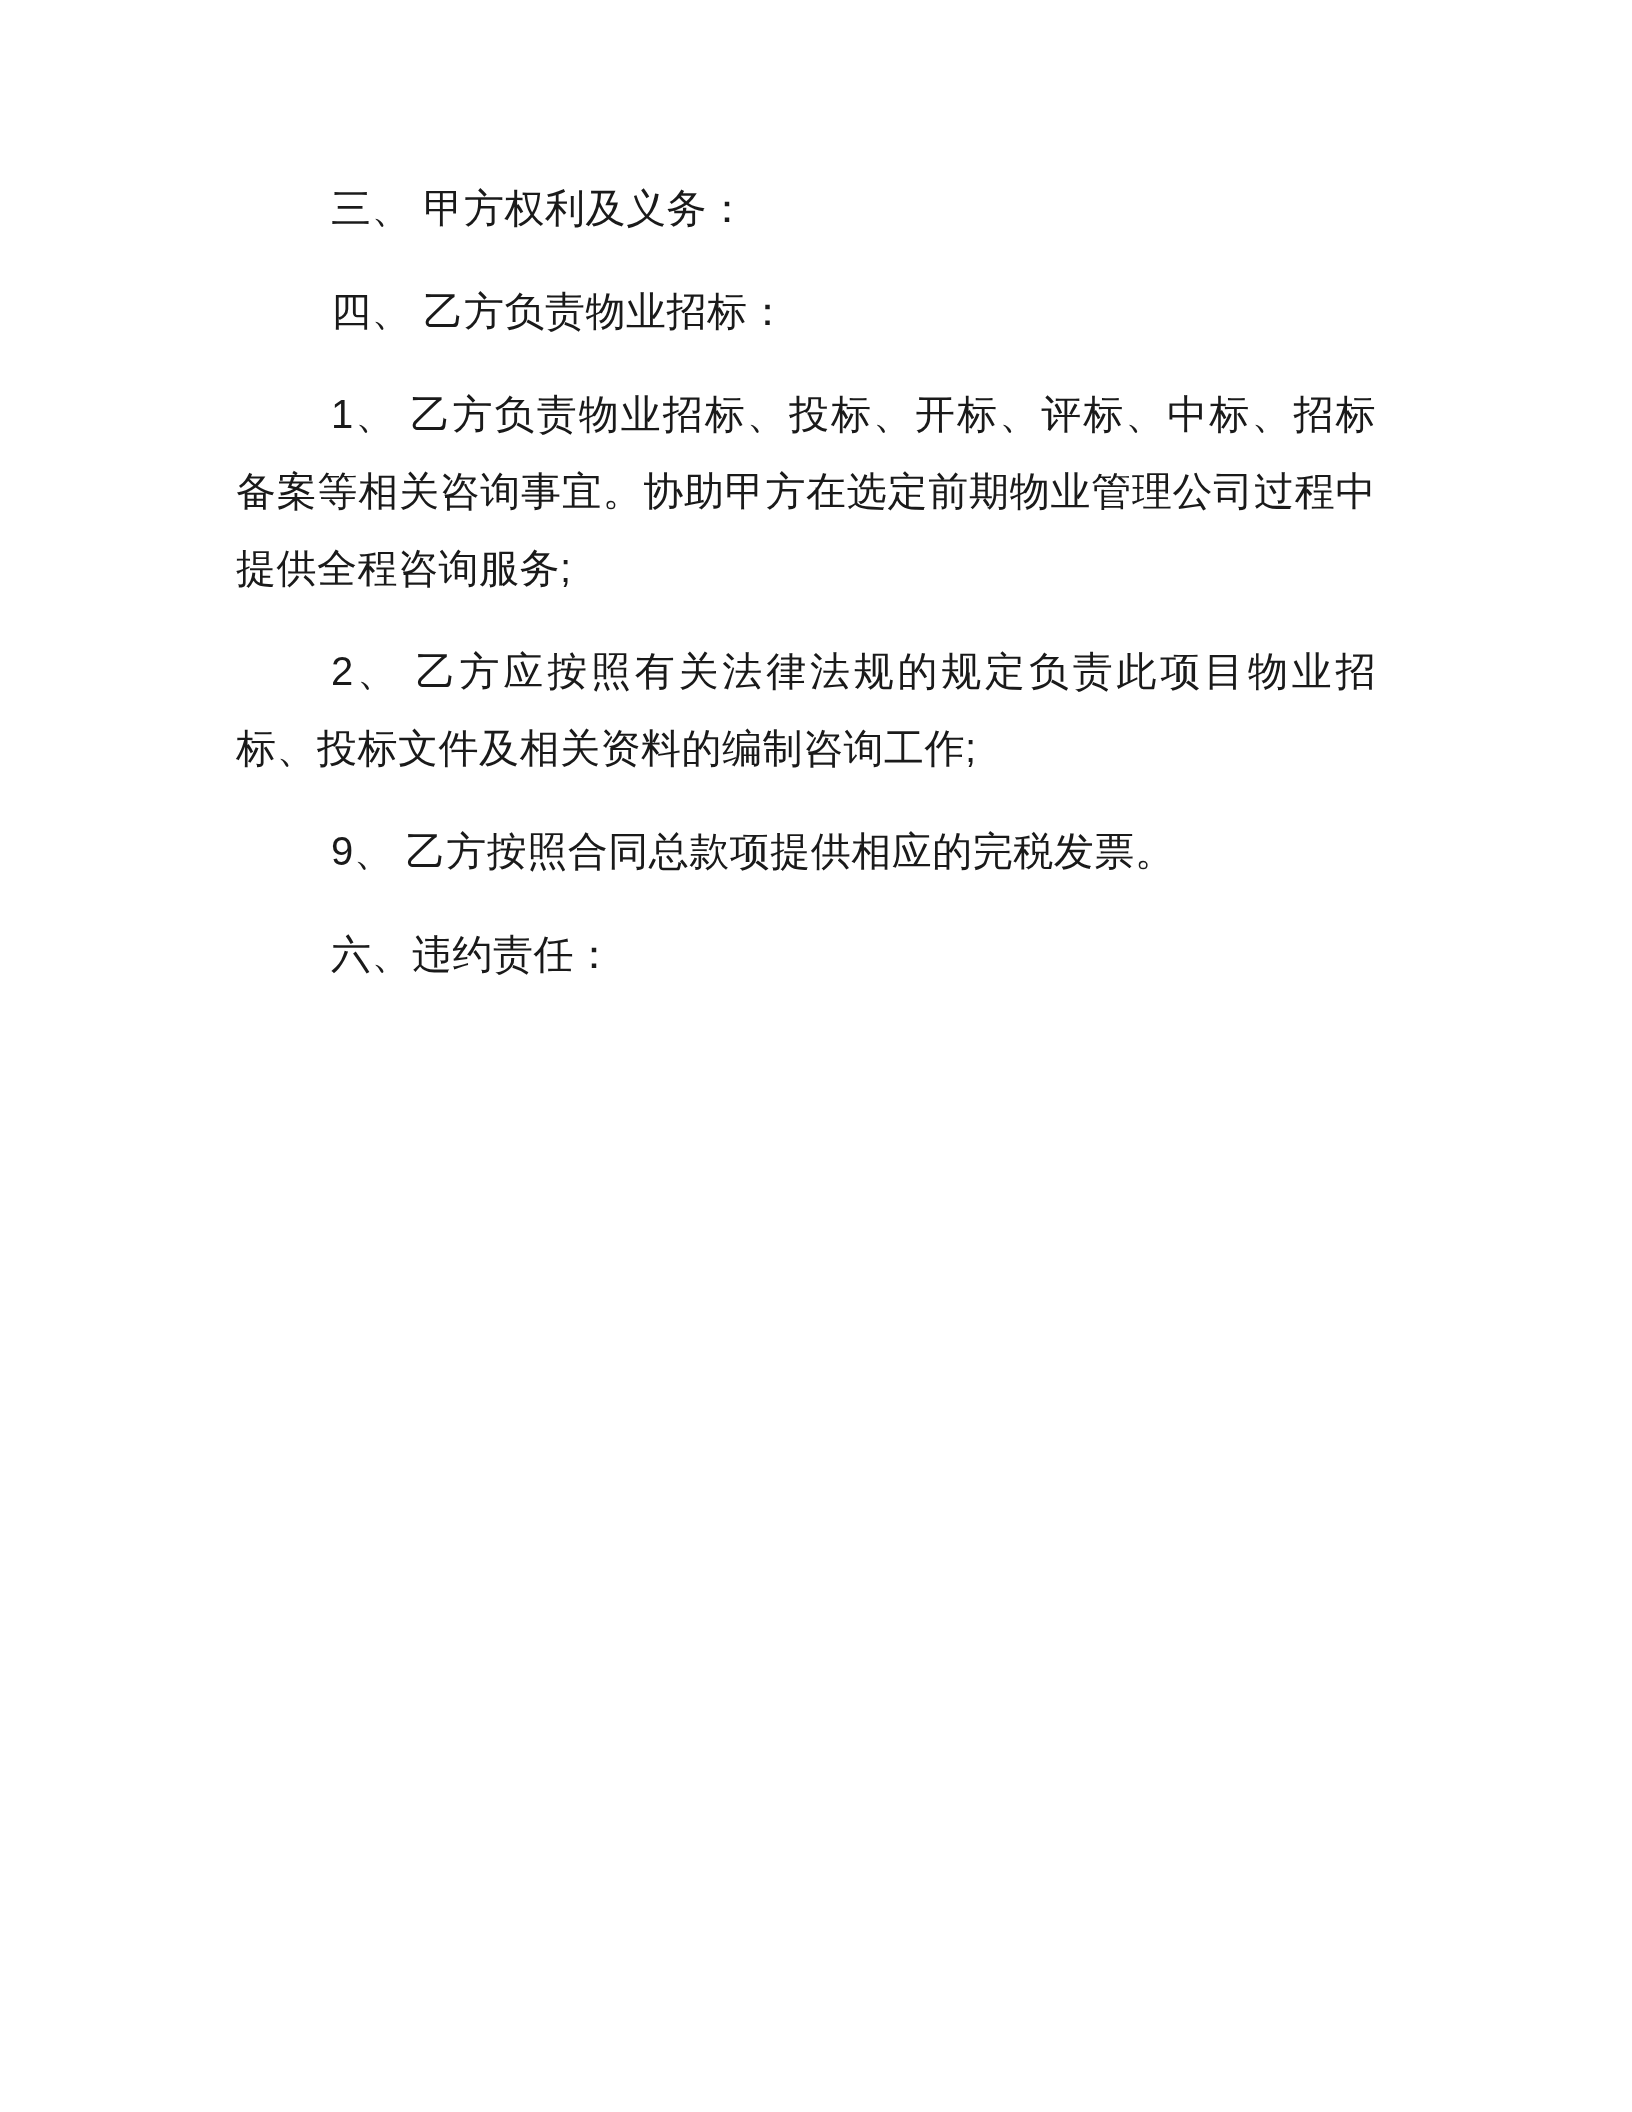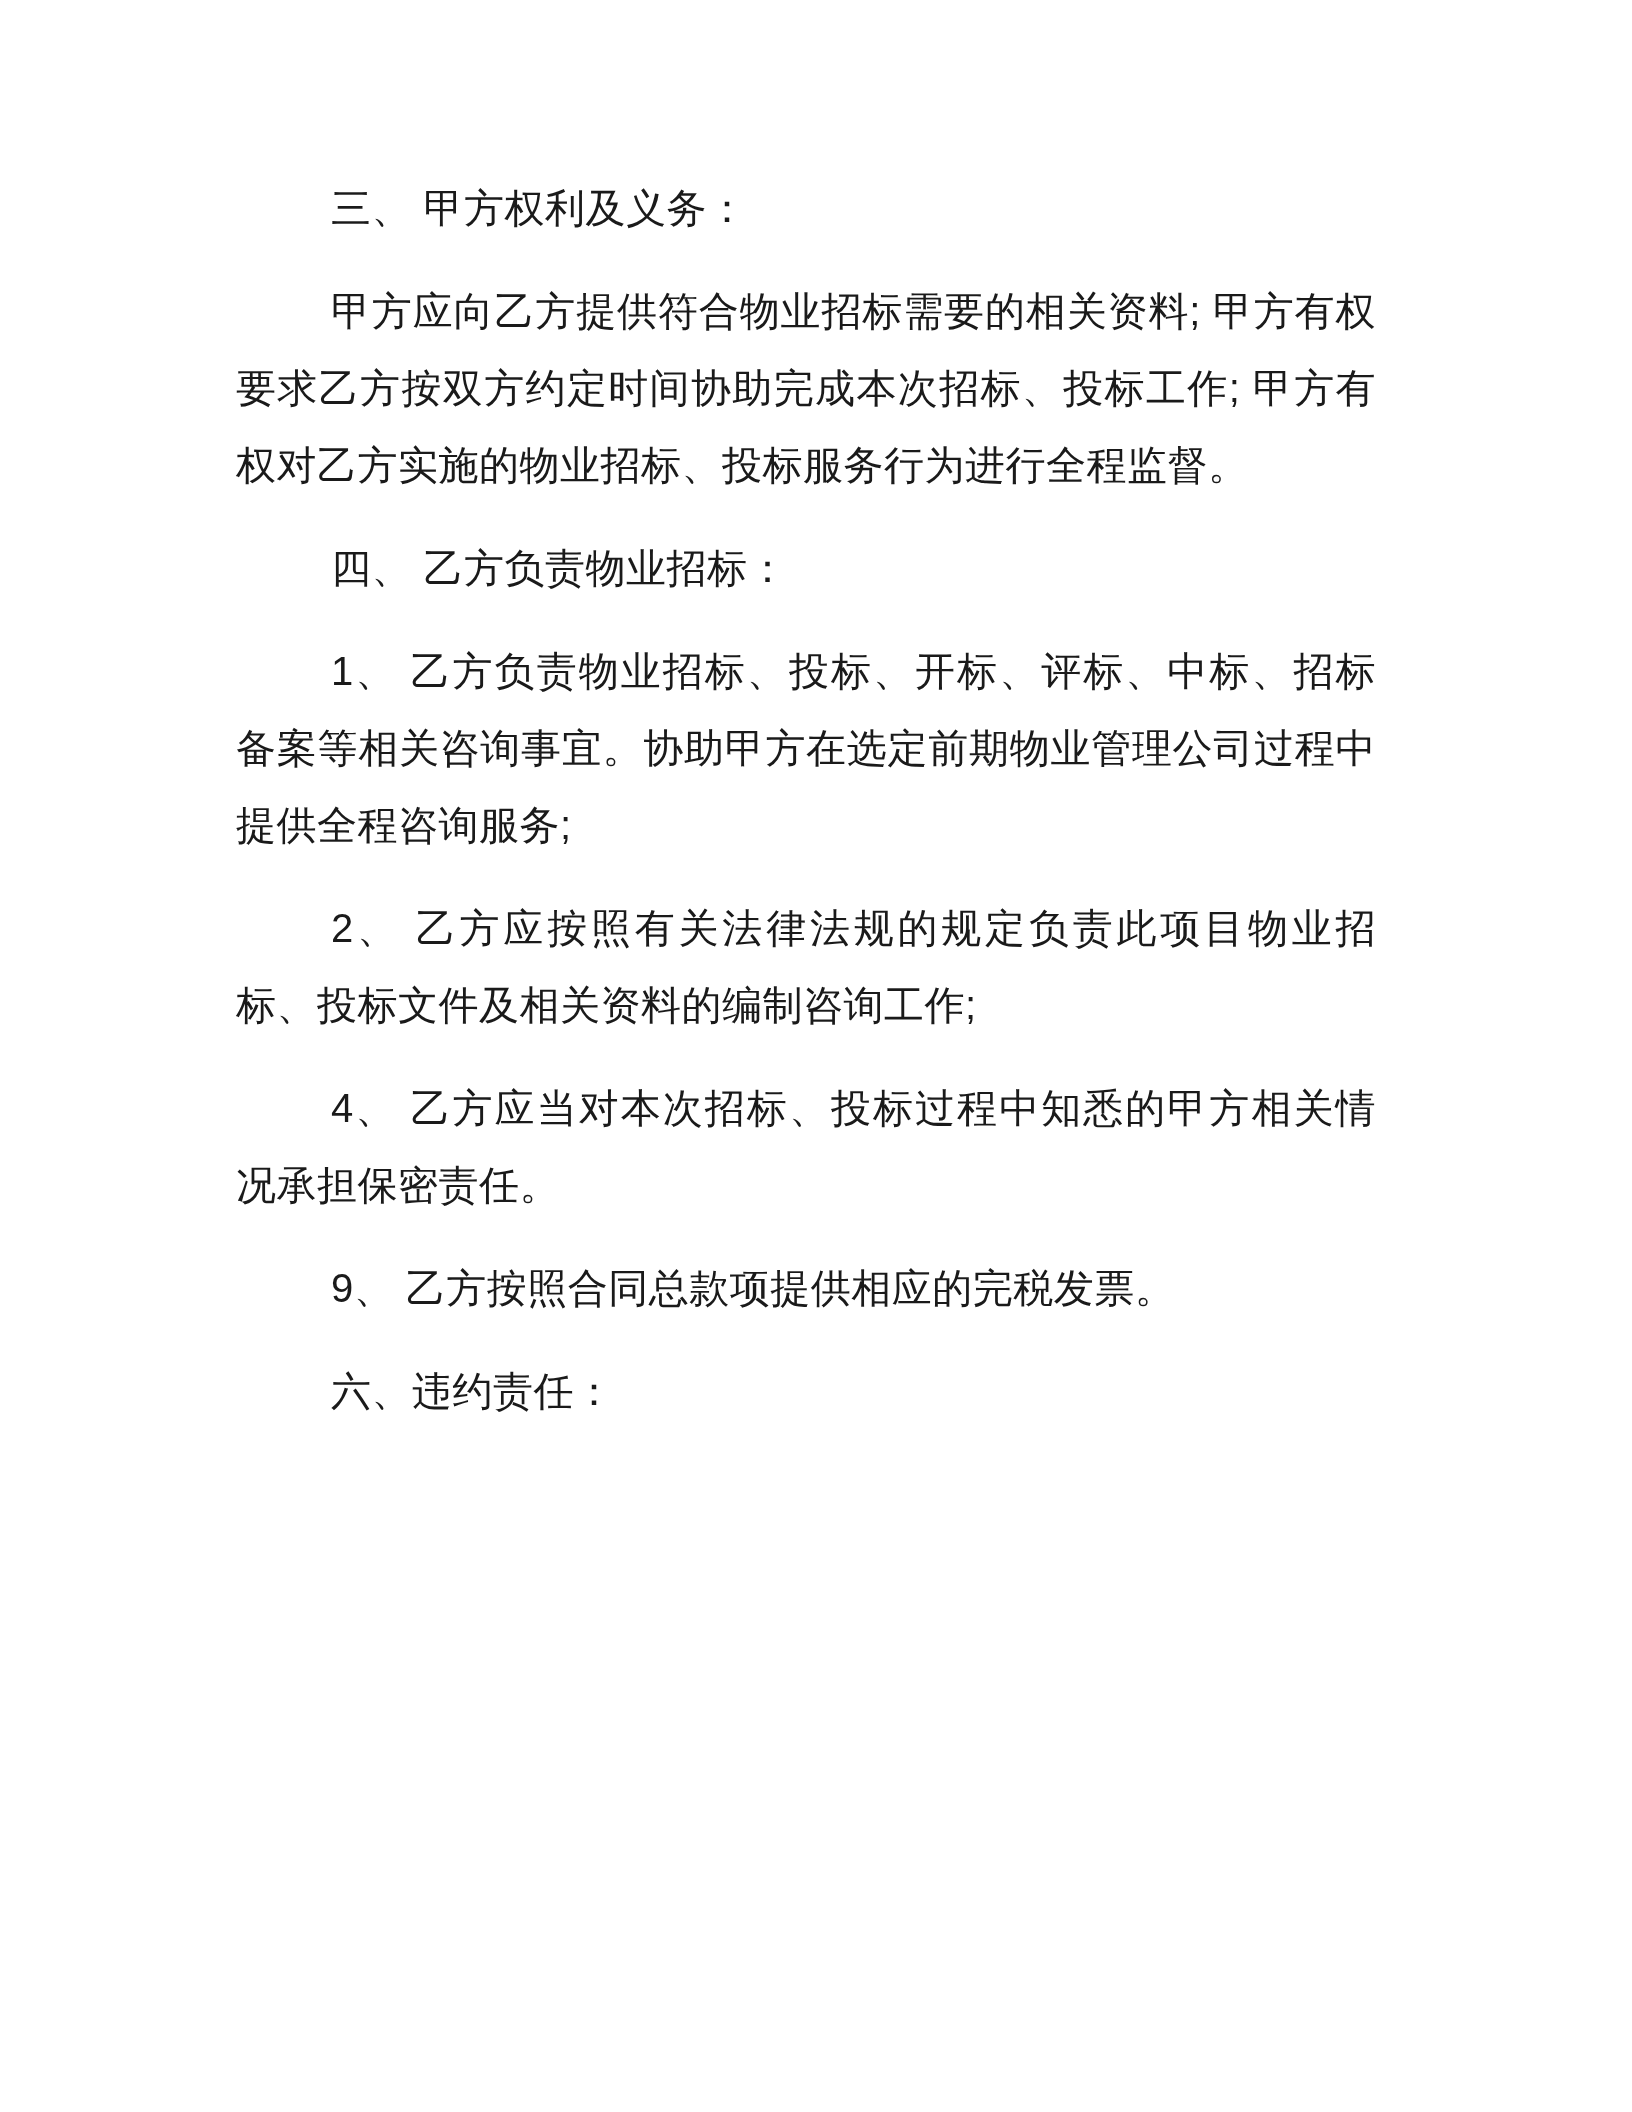--- a/index.html
+++ b/index.html
@@ -34,21 +34,19 @@
     .para:last-child {
       margin-bottom: 0;
     }
   </style>
 </head>
 <body>
 
 <div class="page" style="background: rgb(255, 255, 255); color: rgb(26, 26, 26);">
   <div class="content">
     <p class="para">三、 甲方权利及义务：</p>
-    <p class="para">甲方应向乙方提供符合物业招标需要的相关资料; 甲方有权要求乙方按双方约定时间协助完成本次招标、投标工作; 甲方有权对乙方实施的物业招标、投标服务行为进行全程监督。</p>
     <p class="para">四、 乙方负责物业招标：</p>
     <p class="para">1、 乙方负责物业招标、投标、开标、评标、中标、招标备案等相关咨询事宜。协助甲方在选定前期物业管理公司过程中提供全程咨询服务;</p>
     <p class="para">2、 乙方应按照有关法律法规的规定负责此项目物业招标、投标文件及相关资料的编制咨询工作;</p>
-    <p class="para">4、 乙方应当对本次招标、投标过程中知悉的甲方相关情况承担保密责任。</p>
     <p class="para">9、 乙方按照合同总款项提供相应的完税发票。</p>
     <p class="para">六、违约责任：</p>
   </div>
 </div>
 
 </body></html>

